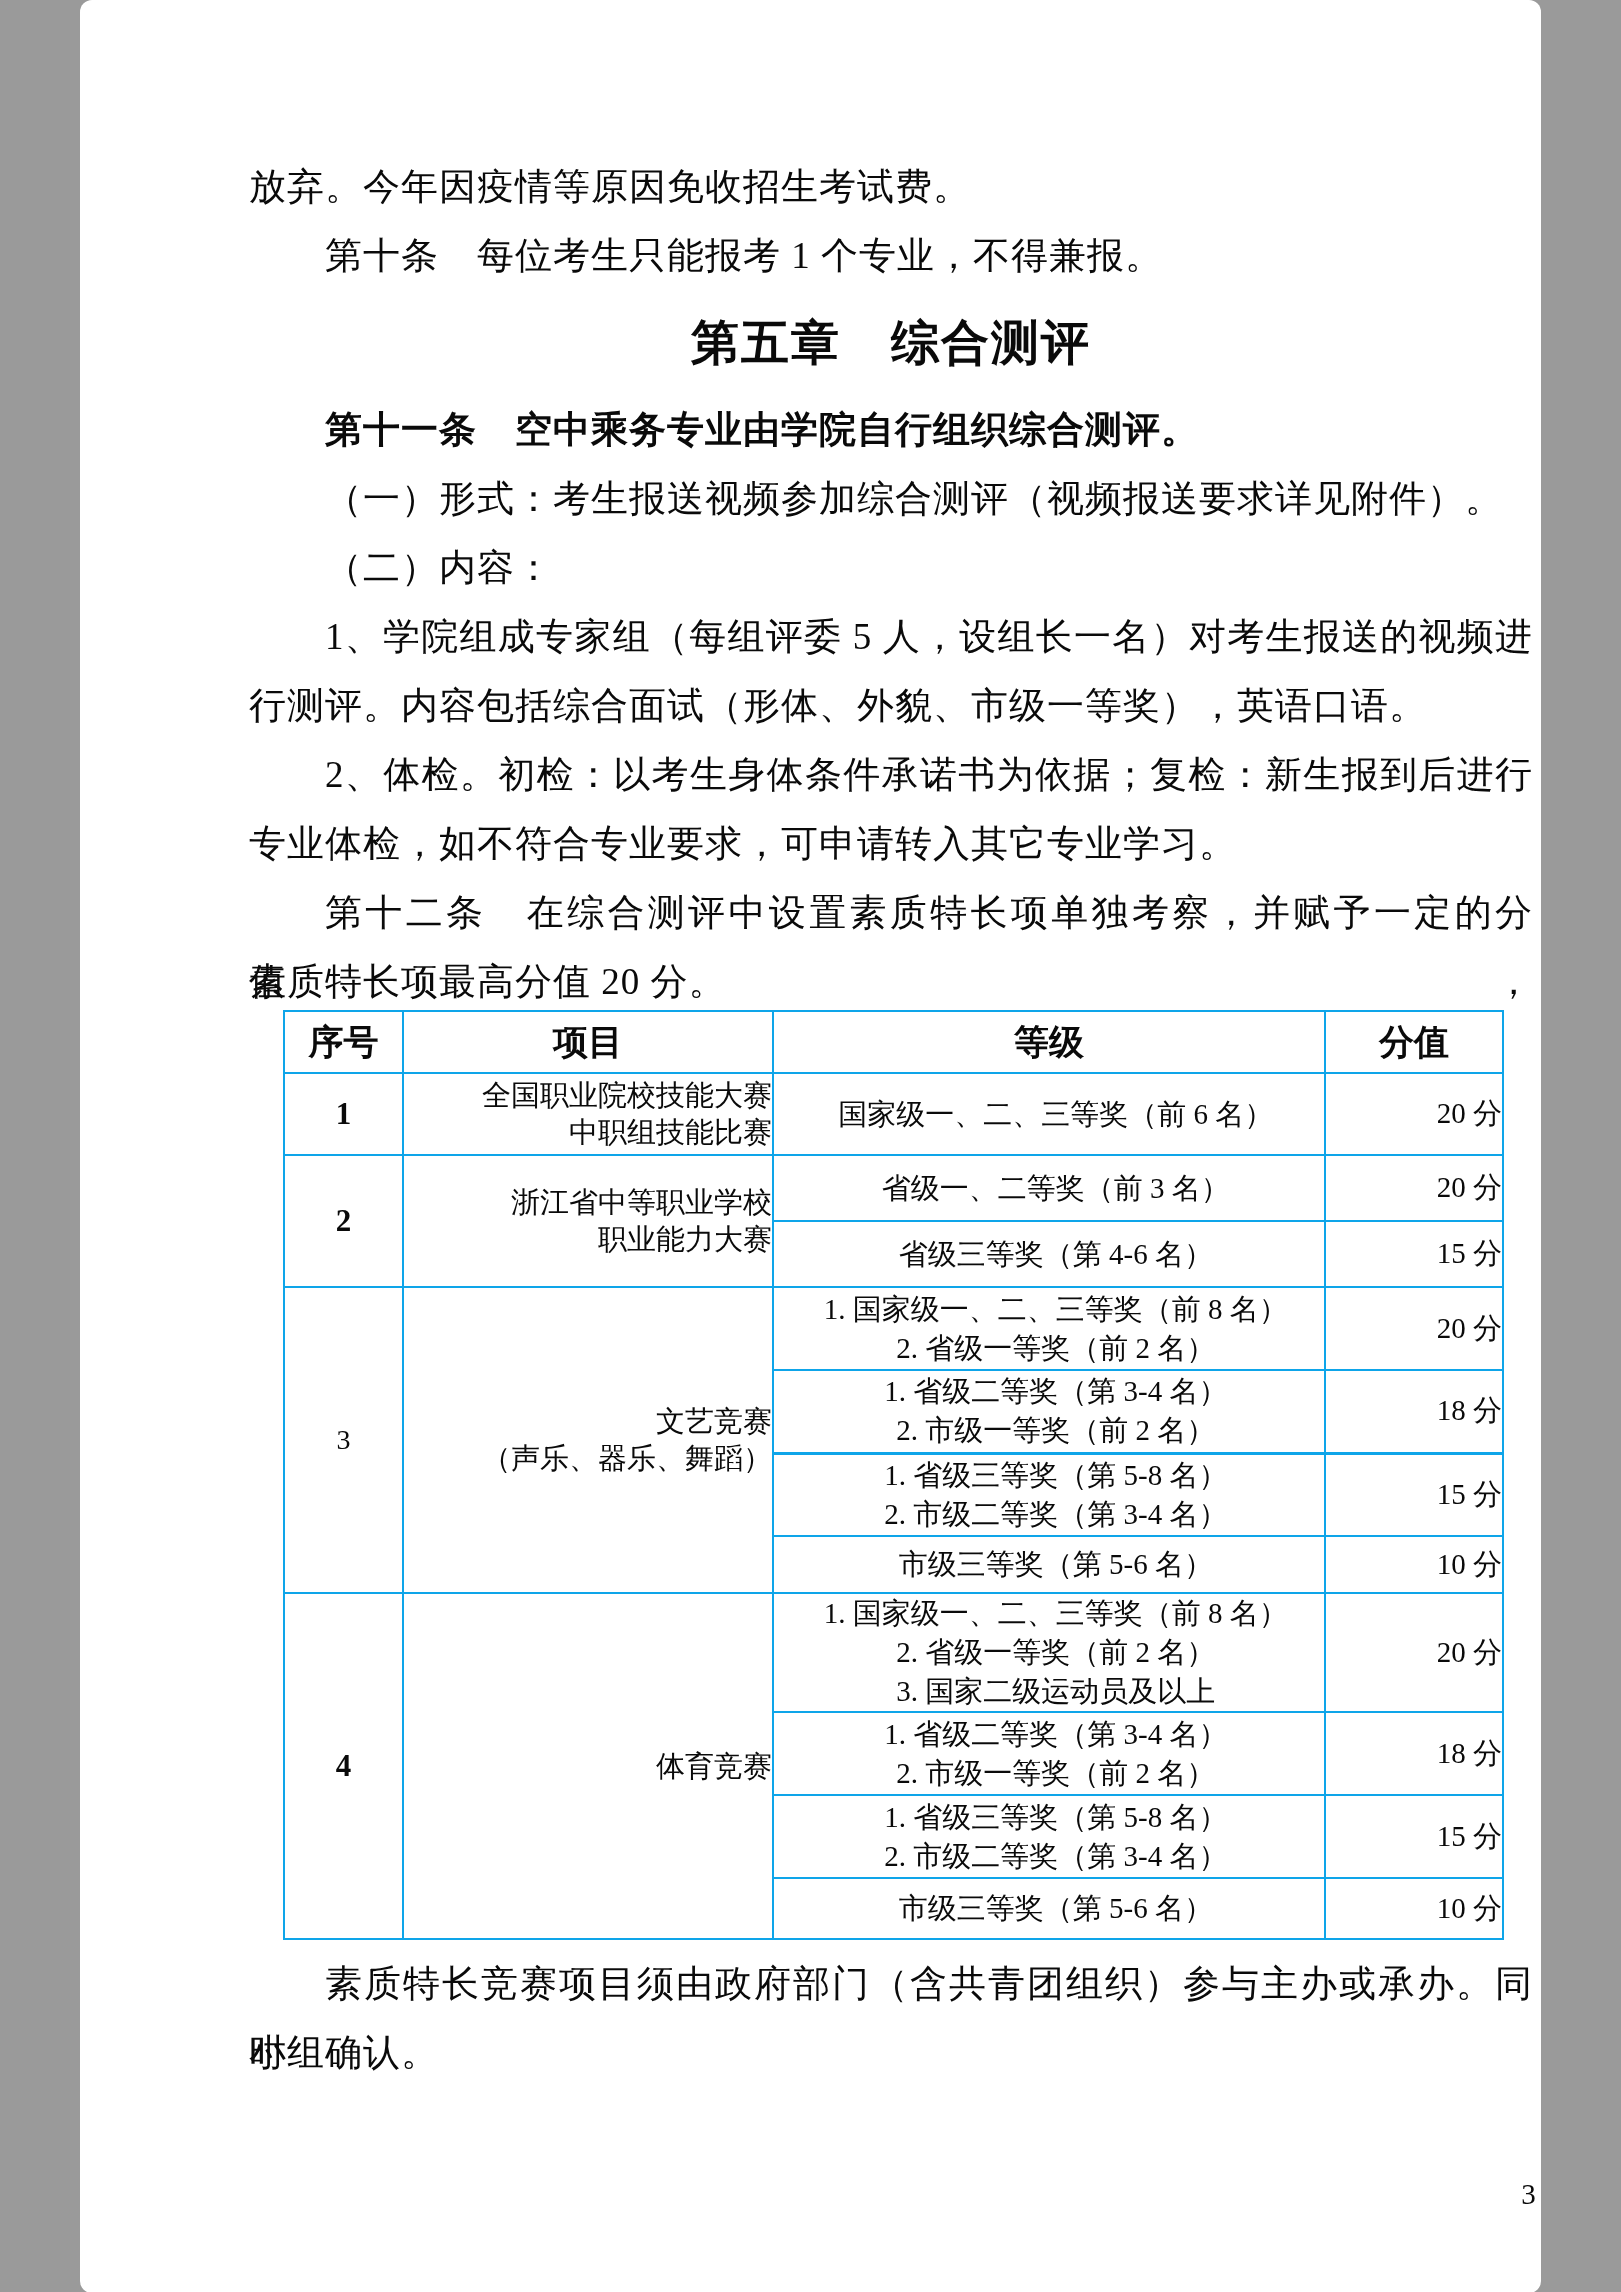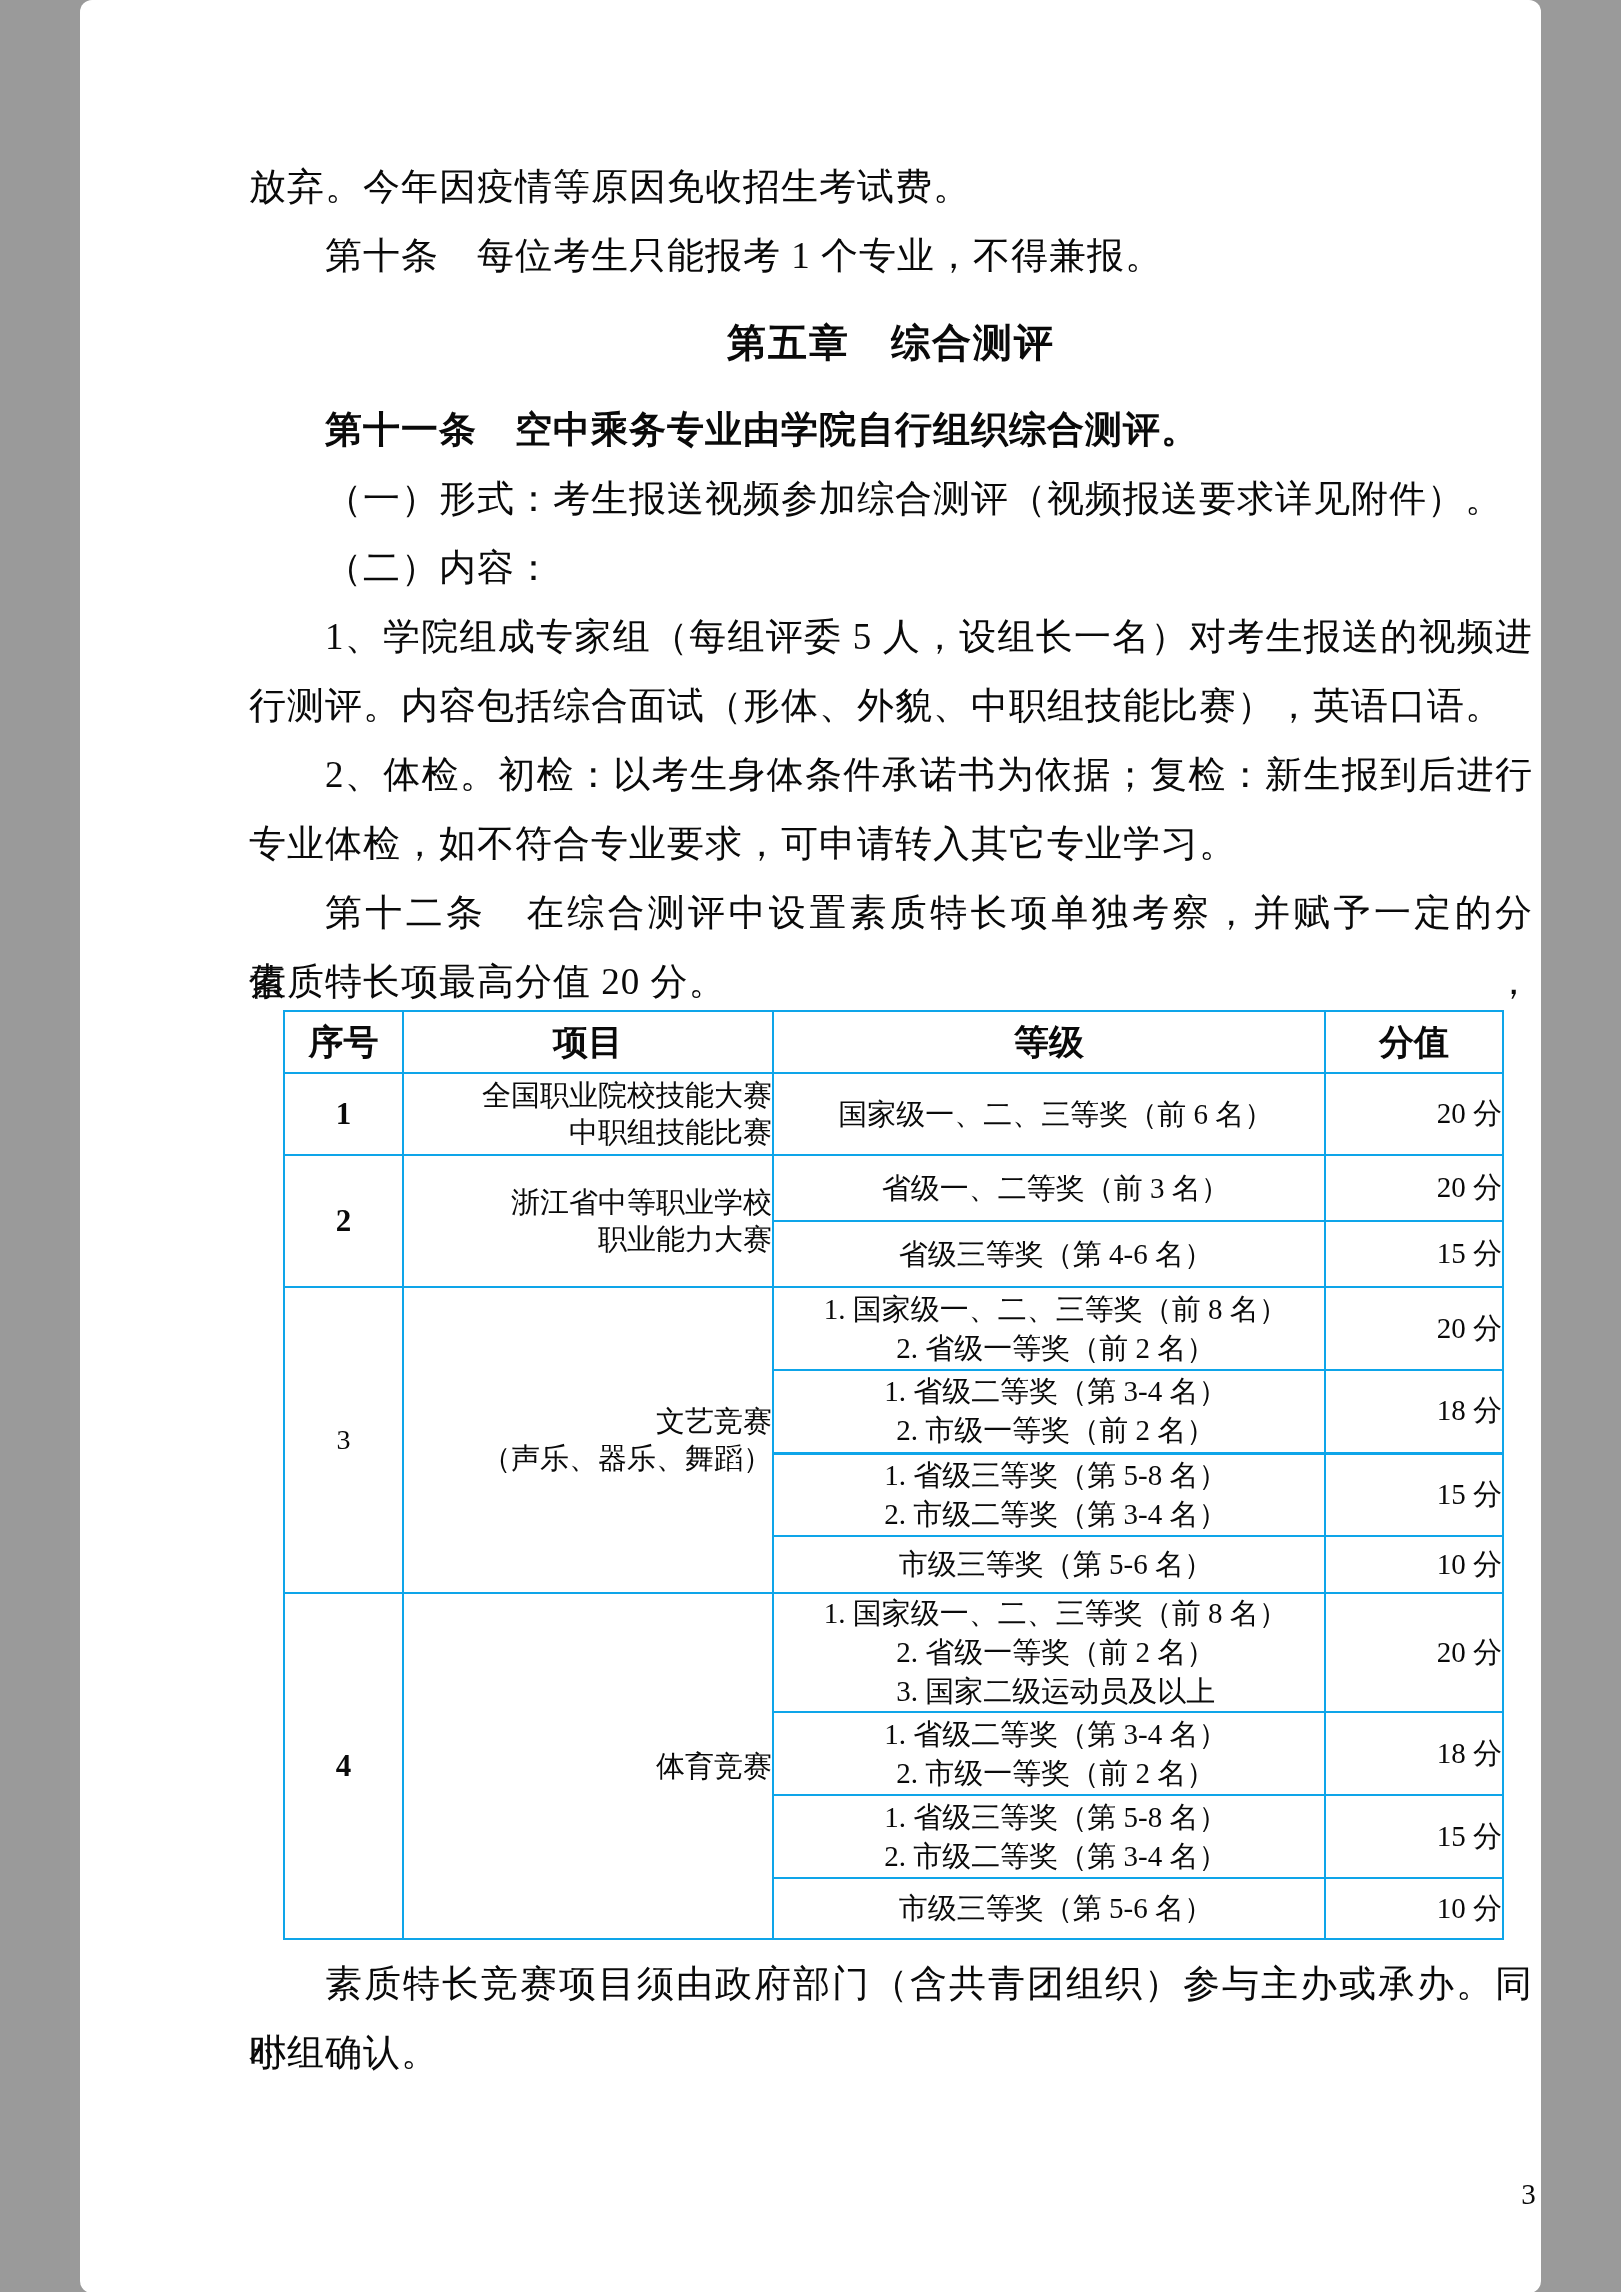--- a/index.html
+++ b/index.html
@@ -22,21 +22,21 @@
     font-size:37px;
     height:69px; line-height:69px;
     letter-spacing:1px;
     white-space:nowrap;
   }
   .indent { text-indent:76px; }
   .fill { white-space:normal; text-align:justify; text-align-last:justify; letter-spacing:1px; }
   .bold { font-weight:bold; }
   .chapter-heading {
     height:105px; line-height:105px;
-    font-size:39px; font-weight:bold;
+    font-size:48px; font-weight:bold;
     text-align:center;
     letter-spacing:2px;
   }
   table.score-table {
     border-collapse:collapse;
     table-layout:fixed;
     width:1218px;
     margin-left:34px;
     margin-top:-5.9px;
     border:2.9px solid #0a0a0a;
@@ -76,21 +76,21 @@
 
     <div class="line">放弃。今年因疫情等原因免收招生考试费。</div>
     <div class="line indent">第十条　每位考生只能报考 1 个专业，不得兼报。</div>
 
     <div class="chapter-heading">第五章　综合测评</div>
 
     <div class="line indent bold">第十一条　空中乘务专业由学院自行组织综合测评。</div>
     <div class="line indent">（一）形式：考生报送视频参加综合测评（视频报送要求详见附件）。</div>
     <div class="line indent">（二）内容：</div>
     <div class="line indent fill">1、学院组成专家组（每组评委 5 人，设组长一名）对考生报送的视频进</div>
-    <div class="line">行测评。内容包括综合面试（形体、外貌、中职组技能比赛），英语口语。</div>
+    <div class="line">行测评。内容包括综合面试（形体、外貌、市级一等奖），英语口语。</div>
     <div class="line indent fill">2、体检。初检：以考生身体条件承诺书为依据；复检：新生报到后进行</div>
     <div class="line">专业体检，如不符合专业要求，可申请转入其它专业学习。</div>
     <div class="line indent fill">第十二条　在综合测评中设置素质特长项单独考察，并赋予一定的分值，</div>
     <div class="line">素质特长项最高分值 20 分。</div>
 
     <table class="score-table">
       <colgroup>
         <col style="width:119px">
           <col style="width:370px">
           <col style="width:552px">

